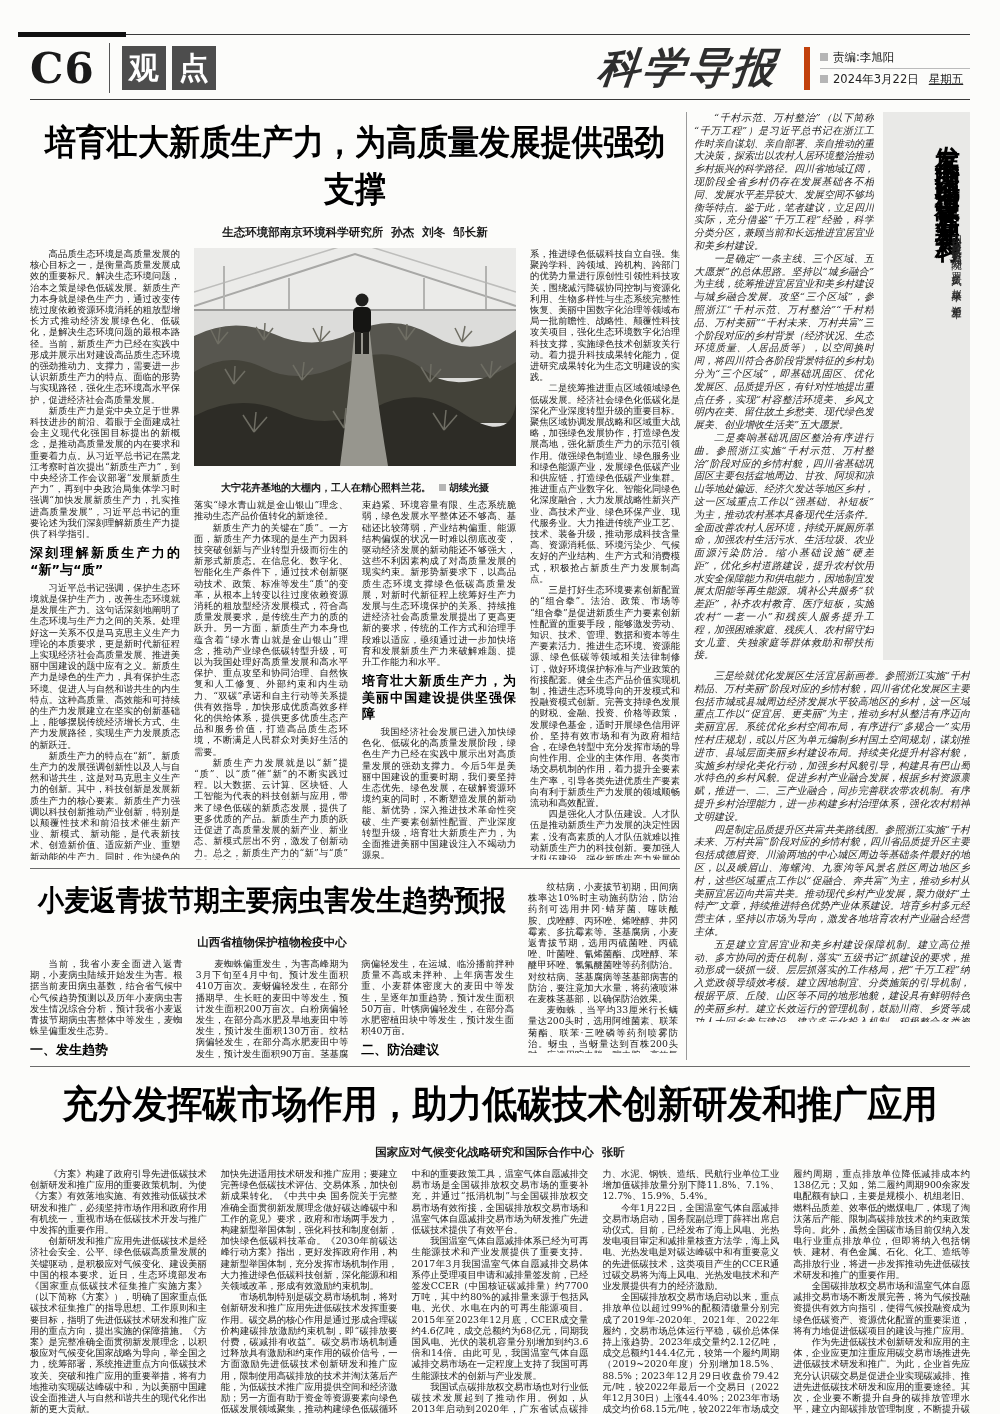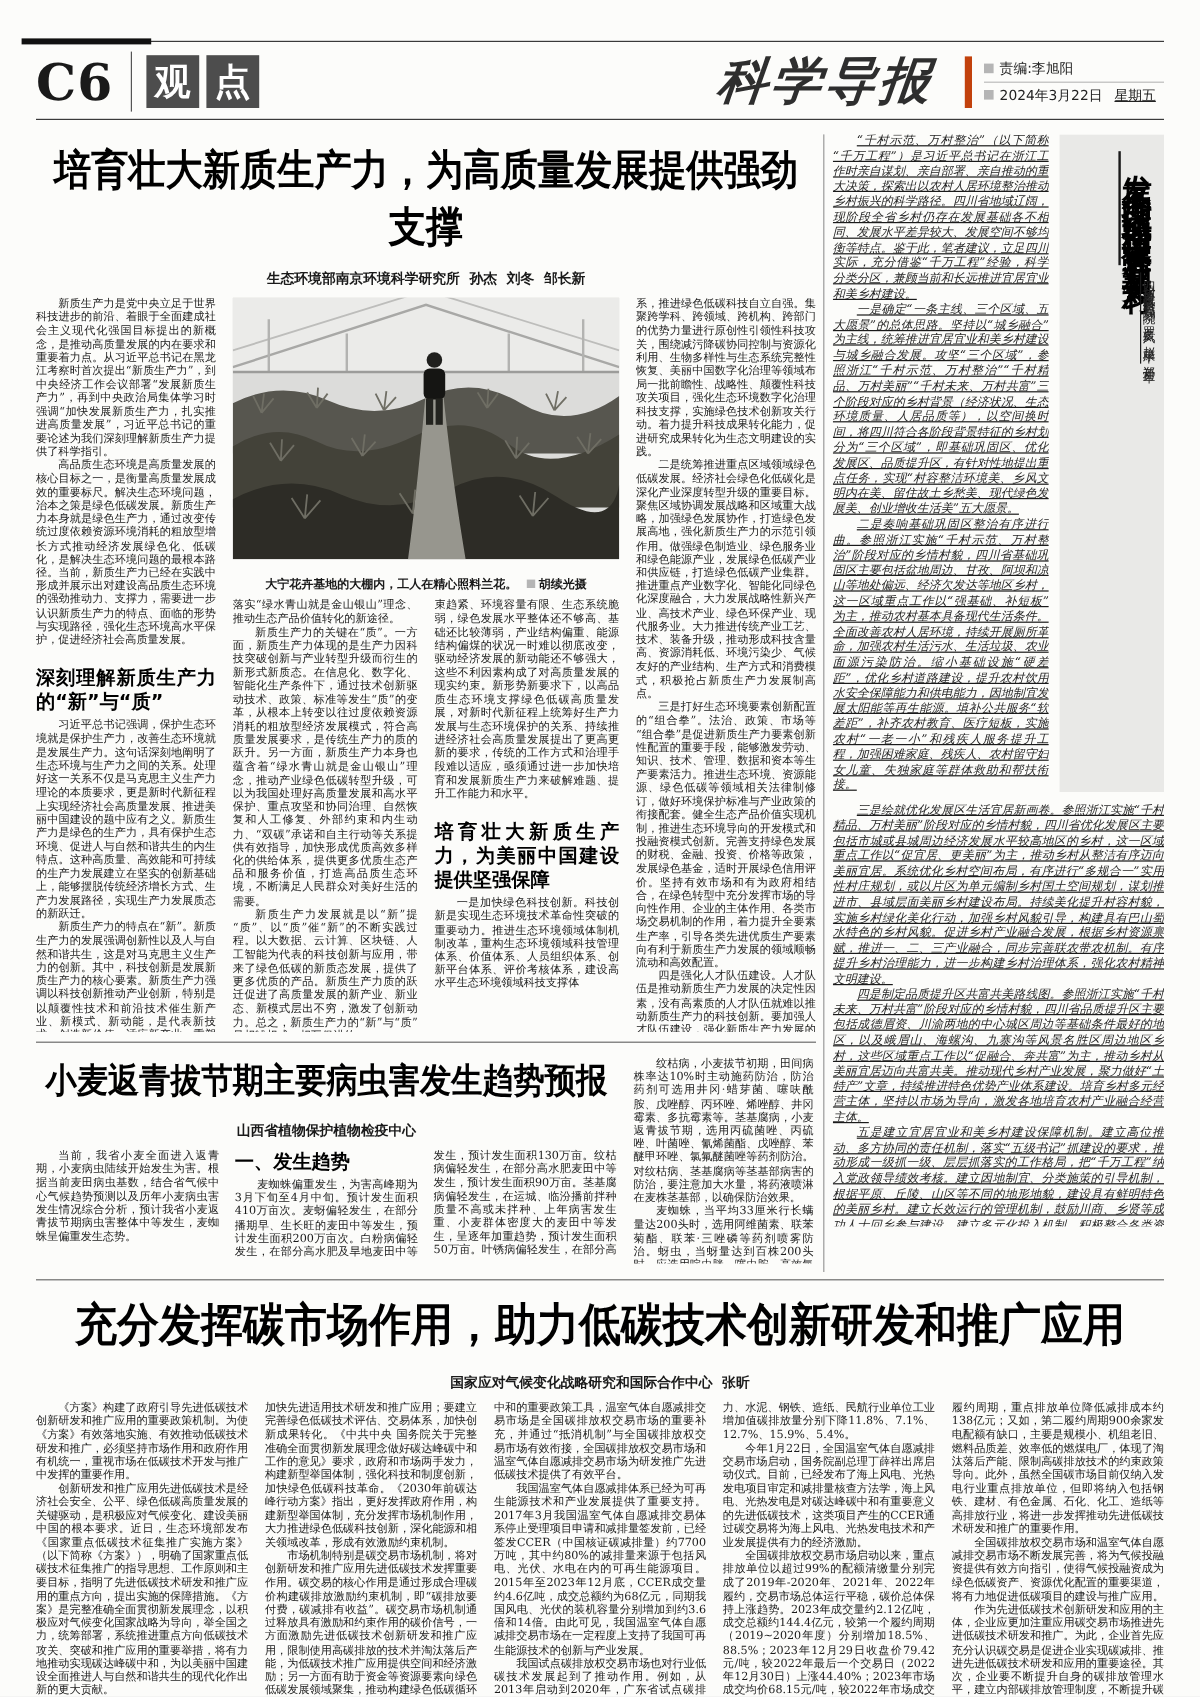--- a/index.html
+++ b/index.html
@@ -22,29 +22,29 @@
                 font-family:"DejaVu Sans","Liberation Sans",sans-serif;font-size:11.5px;color:#222;}
   .editor-line{display:flex;align-items:center;padding:3px 0;}
   .editor-sep{border-top:1px solid #bbb;}
   .sq{display:inline-block;width:8px;height:8px;background:#b5b5b5;margin-right:5px;flex:0 0 auto;}
   .wd{margin-left:10px;text-decoration:underline;}
   .header-rule{border-top:1px solid #3a3a3a;margin-top:2px;}
   
   .content-top{display:flex;margin-top:8px;}
   .left-region{width:650px;flex:0 0 650px;}
   .vrule{width:1px;background:#9a9a9a;margin:4px 7px 0 6px;flex:0 0 1px;}
-  .sidebar{flex:1;min-width:0;text-decoration:underline;}
+  .sidebar{flex:1;min-width:0;}
   
   h1,h2{margin:0;font-family:"DejaVu Sans","Liberation Sans",sans-serif;color:#000;}
   .byline{text-align:center;font-size:11.5px;font-weight:700;white-space:pre-wrap;
           font-family:"DejaVu Sans","Liberation Sans",sans-serif;margin:17px 0 8px;}
   .coltext p{margin:0;text-indent:2em;text-align:justify;}
   .coltext p.noindent{text-indent:0;}
   .coltext p.subhead{font-family:"DejaVu Sans","Liberation Sans",sans-serif;font-weight:700;
-                     font-size:16px;text-indent:0;margin:16px 0 4px;color:#000;line-height:1.25;}
+                     font-size:13px;text-indent:0;margin:6px 0 4px;color:#000;line-height:1.25;}
   
   .main-headline{font-size:31px;font-weight:900;text-align:center;letter-spacing:0;
                  margin-top:16px;transform:scaleY(1.12);}
   .main-body{display:flex;gap:14px;height:612px;overflow:hidden;
              font-size:9.3px;line-height:11.2px;}
   .main-body .col{width:150px;flex:0 0 150px;overflow:hidden;}
   .mid{width:322px;flex:0 0 322px;display:flex;flex-direction:column;}
   figure{margin:0;}
   figure svg{display:block;width:322px;height:218px;background:#d9d9d7;}
   figcaption{font-family:"DejaVu Sans","Liberation Sans",sans-serif;font-weight:700;
@@ -110,22 +110,22 @@
   </header>
 
   <div class="content-top">
     <div class="left-region">
 
       <article class="main-article">
         <h1 class="main-headline">培育壮大新质生产力，为高质量发展提供强劲支撑</h1>
         <div class="byline">生态环境部南京环境科学研究所  孙杰  刘冬  邹长新</div>
         <div class="main-body">
           <div class="col coltext">
+              <p>高品质生态环境是高质量发展的核心目标之一，是衡量高质量发展成效的重要标尺。解决生态环境问题，治本之策是绿色低碳发展。新质生产力本身就是绿色生产力，通过改变传统过度依赖资源环境消耗的粗放型增长方式推动经济发展绿色化、低碳化，是解决生态环境问题的最根本路径。当前，新质生产力已经在实践中形成并展示出对建设高品质生态环境的强劲推动力、支撑力，需要进一步认识新质生产力的特点、面临的形势与实现路径，强化生态环境高水平保护，促进经济社会高质量发展。</p>
               <p>新质生产力是党中央立足于世界科技进步的前沿、着眼于全面建成社会主义现代化强国目标提出的新概念，是推动高质量发展的内在要求和重要着力点。从习近平总书记在黑龙江考察时首次提出“新质生产力”，到中央经济工作会议部署“发展新质生产力”，再到中央政治局集体学习时强调“加快发展新质生产力，扎实推进高质量发展”，习近平总书记的重要论述为我们深刻理解新质生产力提供了科学指引。</p>
-              <p>高品质生态环境是高质量发展的核心目标之一，是衡量高质量发展成效的重要标尺。解决生态环境问题，治本之策是绿色低碳发展。新质生产力本身就是绿色生产力，通过改变传统过度依赖资源环境消耗的粗放型增长方式推动经济发展绿色化、低碳化，是解决生态环境问题的最根本路径。当前，新质生产力已经在实践中形成并展示出对建设高品质生态环境的强劲推动力、支撑力，需要进一步认识新质生产力的特点、面临的形势与实现路径，强化生态环境高水平保护，促进经济社会高质量发展。</p>
               <p class="subhead">深刻理解新质生产力的“新”与“质”</p>
               <p>习近平总书记强调，保护生态环境就是保护生产力，改善生态环境就是发展生产力。这句话深刻地阐明了生态环境与生产力之间的关系。处理好这一关系不仅是马克思主义生产力理论的本质要求，更是新时代新征程上实现经济社会高质量发展、推进美丽中国建设的题中应有之义。新质生产力是绿色的生产力，具有保护生态环境、促进人与自然和谐共生的内生特点。这种高质量、高效能和可持续的生产力发展建立在坚实的创新基础上，能够摆脱传统经济增长方式、生产力发展路径，实现生产力发展质态的新跃迁。</p>
               <p>新质生产力的特点在“新”。新质生产力的发展强调创新性以及人与自然和谐共生，这是对马克思主义生产力的创新。其中，科技创新是发展新质生产力的核心要素。新质生产力强调以科技创新推动产业创新，特别是以颠覆性技术和前沿技术催生新产业、新模式、新动能，是代表新技术、创造新价值、适应新产业、重塑新动能的生产力。同时，作为绿色的生产力，新质生产力摒弃了损害、破坏生态环境的发展模式，是以创新为驱动推进经济、产业、能源结构绿色低碳转型升级的先进生产力，是站在人与自然和谐共生的角度让生态环境成为经济社会高质量发展的重要支撑力量，是</p>
             </div>
           <div class="mid">
             <figure>
               <svg viewBox="0 0 322 218" preserveAspectRatio="none">
                 <rect width="322" height="218" fill="#dcdcda"></rect>
                 <rect width="322" height="62" fill="#eceuea" opacity="0"></rect>
                 <rect width="322" height="62" fill="#ebebe9"></rect>
@@ -166,20 +166,21 @@
             <div class="midcols">
               <div class="col coltext">
                   <p class="noindent">落实“绿水青山就是金山银山”理念、推动生态产品价值转化的新途径。</p>
                   <p>新质生产力的关键在“质”。一方面，新质生产力体现的是生产力因科技突破创新与产业转型升级而衍生的新形式新质态。在信息化、数字化、智能化生产条件下，通过技术创新驱动技术、政策、标准等发生“质”的变革，从根本上转变以往过度依赖资源消耗的粗放型经济发展模式，符合高质量发展要求，是传统生产力的质的跃升。另一方面，新质生产力本身也蕴含着“绿水青山就是金山银山”理念，推动产业绿色低碳转型升级，可以为我国处理好高质量发展和高水平保护、重点攻坚和协同治理、自然恢复和人工修复、外部约束和内生动力、“双碳”承诺和自主行动等关系提供有效指导，加快形成优质高效多样化的供给体系，提供更多优质生态产品和服务价值，打造高品质生态环境，不断满足人民群众对美好生活的需要。</p>
                   <p>新质生产力发展就是以“新”提“质”、以“质”催“新”的不断实践过程。以大数据、云计算、区块链、人工智能为代表的科技创新与应用，带来了绿色低碳的新质态发展，提供了更多优质的产品。新质生产力质的跃迁促进了高质量发展的新产业、新业态、新模式层出不穷，激发了创新动力。总之，新质生产力的“新”与“质”是相辅相成、相互促进的。</p>
                   <p>当前，我国经济正在走向加快绿色化、低碳化的高质量发展阶段，处在从“量的扩张”转向“质的提高”的重要关口和转变发展方式、优化经济结构、转换增长动力的攻关期。但是我国人口规模巨大、资源能源约</p>
                 </div>
               <div class="col coltext">
                   <p class="noindent">束趋紧、环境容量有限、生态系统脆弱，绿色发展水平整体还不够高、基础还比较薄弱，产业结构偏重、能源结构偏煤的状况一时难以彻底改变，驱动经济发展的新动能还不够强大，这些不利因素构成了对高质量发展的现实约束。新形势新要求下，以高品质生态环境支撑绿色低碳高质量发展，对新时代新征程上统筹好生产力发展与生态环境保护的关系、持续推进经济社会高质量发展提出了更高更新的要求，传统的工作方式和治理手段难以适应，亟须通过进一步加快培育和发展新质生产力来破解难题、提升工作能力和水平。</p>
                   <p class="subhead">培育壮大新质生产力，为美丽中国建设提供坚强保障</p>
+                  <p>我国经济社会发展已进入加快绿色化、低碳化的高质量发展阶段，绿色生产力已经在实践中展示出对高质量发展的强劲支撑力。今后5年是美丽中国建设的重要时期，我们要坚持生态优先、绿色发展，在破解资源环境约束的同时，不断塑造发展的新动能、新优势，深入推进技术革命性突破、生产要素创新性配置、产业深度转型升级，培育壮大新质生产力，为全面推进美丽中国建设注入不竭动力源泉。</p>
                   <p>一是加快绿色科技创新。科技创新是实现生态环境技术革命性突破的重要动力。推进生态环境领域体制机制改革，重构生态环境领域科技管理体系、价值体系、人员组织体系、创新平台体系、评价考核体系，建设高水平生态环境领域科技支撑体</p>
                 </div>
             </div>
           </div>
           <div class="col coltext">
               <p class="noindent">系，推进绿色低碳科技自立自强。集聚跨学科、跨领域、跨机构、跨部门的优势力量进行原创性引领性科技攻关，围绕减污降碳协同控制与资源化利用、生物多样性与生态系统完整性恢复、美丽中国数字化治理等领域布局一批前瞻性、战略性、颠覆性科技攻关项目，强化生态环境数字化治理科技支撑，实施绿色技术创新攻关行动。着力提升科技成果转化能力，促进研究成果转化为生态文明建设的实践。</p>
               <p>二是统筹推进重点区域领域绿色低碳发展。经济社会绿色化低碳化是深化产业深度转型升级的重要目标。聚焦区域协调发展战略和区域重大战略，加强绿色发展协作，打造绿色发展高地，强化新质生产力的示范引领作用。做强绿色制造业、绿色服务业和绿色能源产业，发展绿色低碳产业和供应链，打造绿色低碳产业集群。推进重点产业数字化、智能化同绿色化深度融合，大力发展战略性新兴产业、高技术产业、绿色环保产业、现代服务业。大力推进传统产业工艺、技术、装备升级，推动形成科技含量高、资源消耗低、环境污染少、气候友好的产业结构、生产方式和消费模式，积极抢占新质生产力发展制高点。</p>
               <p>三是打好生态环境要素创新配置的“组合拳”。法治、政策、市场等“组合拳”是促进新质生产力要素创新性配置的重要手段，能够激发劳动、知识、技术、管理、数据和资本等生产要素活力。推进生态环境、资源能源、绿色低碳等领域相关法律制修订，做好环境保护标准与产业政策的衔接配套。健全生态产品价值实现机制，推进生态环境导向的开发模式和投融资模式创新。完善支持绿色发展的财税、金融、投资、价格等政策，发展绿色基金，适时开展绿色信用评价。坚持有效市场和有为政府相结合，在绿色转型中充分发挥市场的导向性作用、企业的主体作用、各类市场交易机制的作用，着力提升全要素生产率，引导各类先进优质生产要素向有利于新质生产力发展的领域顺畅流动和高效配置。</p>
               <p>四是强化人才队伍建设。人才队伍是推动新质生产力发展的决定性因素，没有高素质的人才队伍就难以推动新质生产力的科技创新。要加强人才队伍建设，强化新质生产力发展的人才保障，培育美丽中国建设过程中能够创造新质生产力的战略型人才，以及能够熟练掌握新质生产资料的应用型人才，逐步形成由战略科学家领衔、以领军人才和青年拔尖人才为骨干的创新人才梯队。</p>
             </div>

